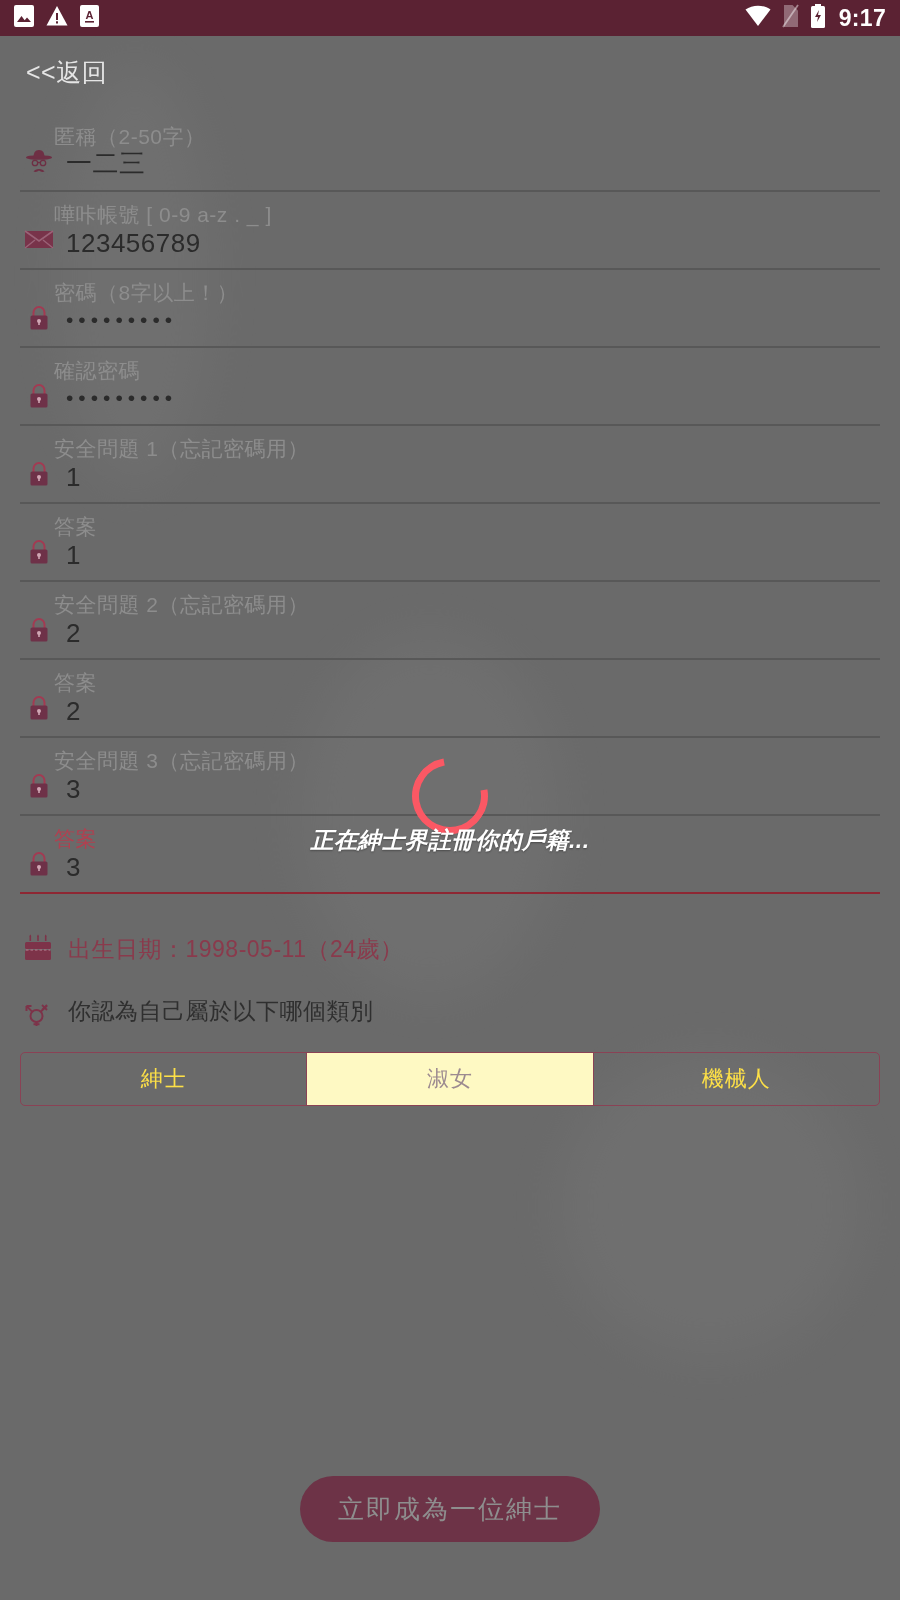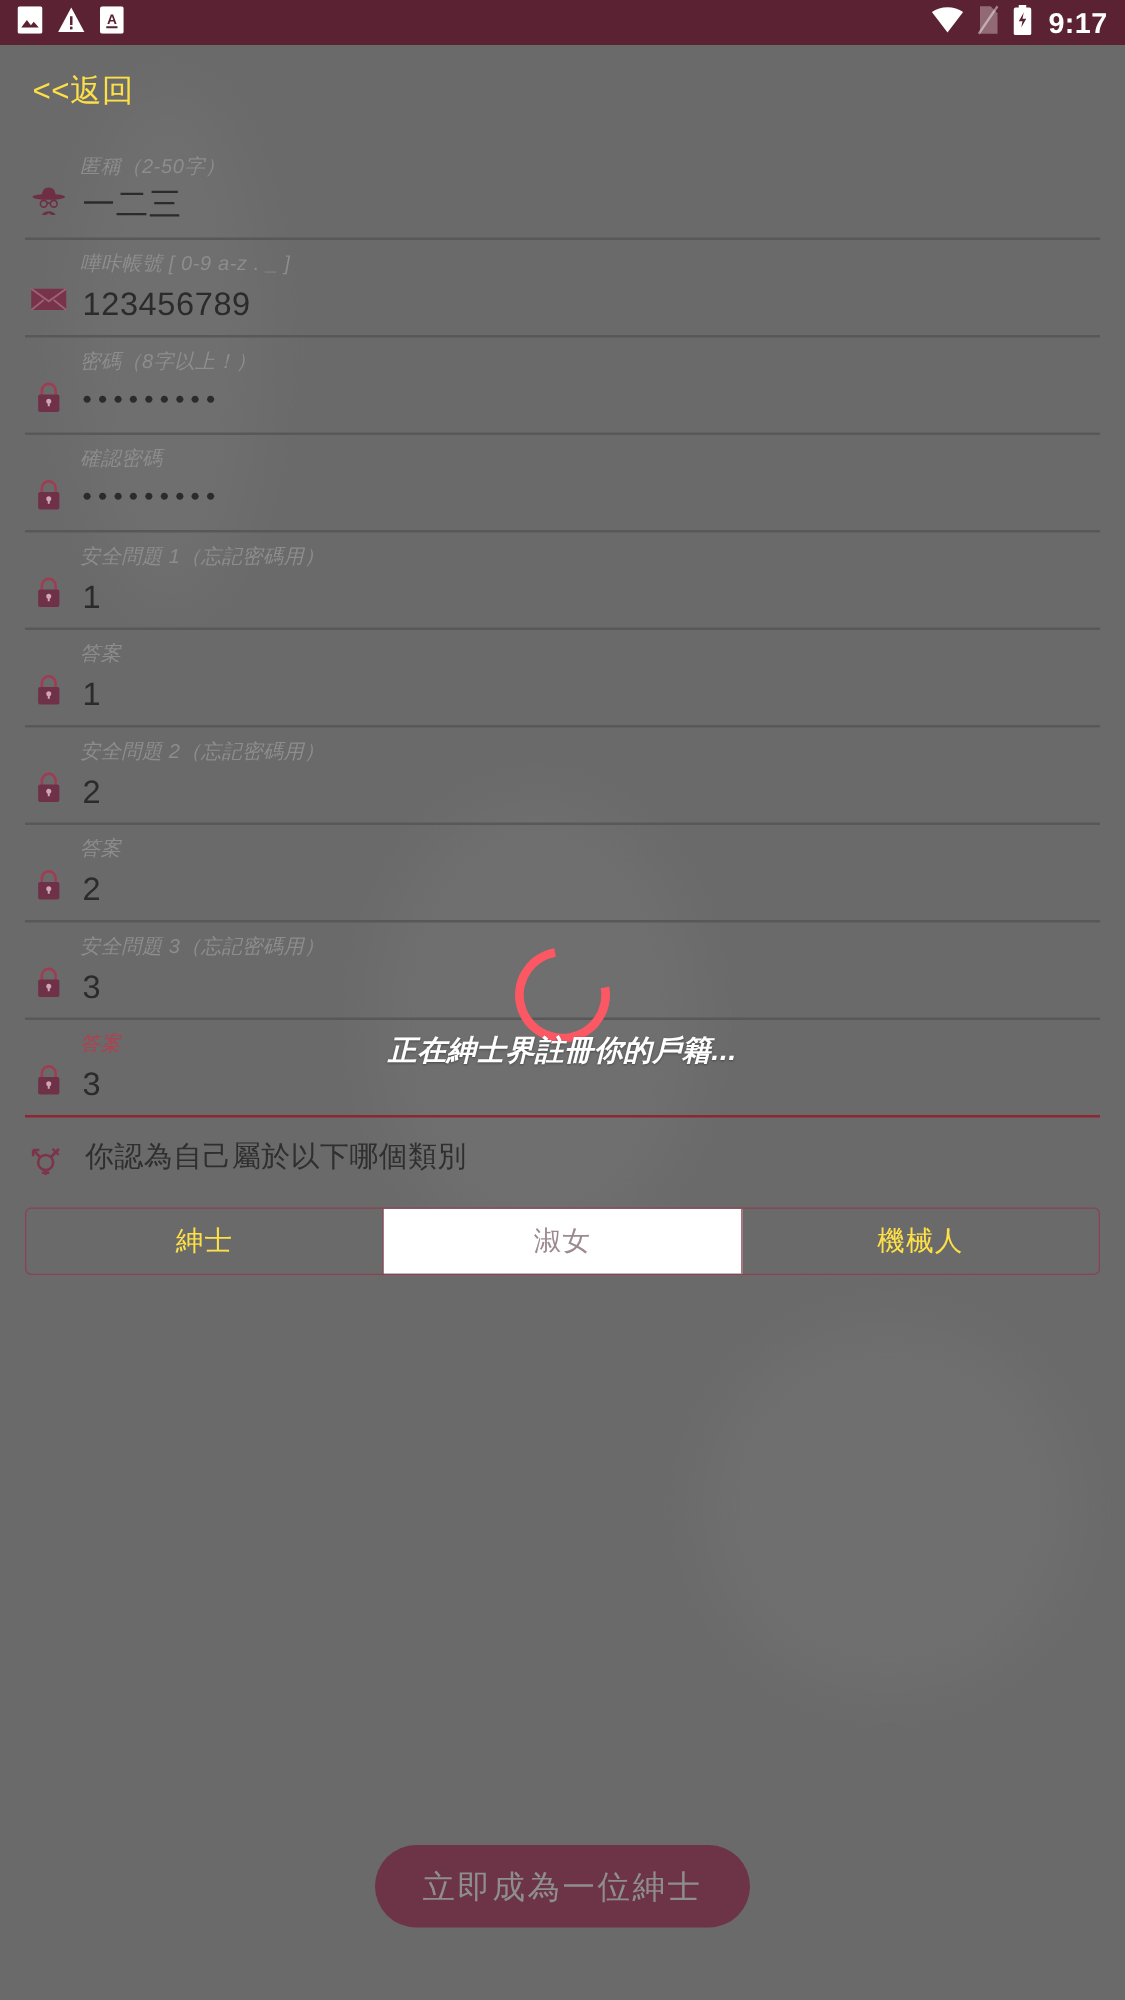--- a/index.html
+++ b/index.html
@@ -57,47 +57,46 @@
     border-radius: 50%;
     background: #747474;
     filter: blur(26px);
     opacity: .55;
   }
 
   .back-link {
     position: absolute;
     left: 26px;
     top: 20px;
-    color: #fde047;
+    color: #e5e5e5;
     font-size: 25px;
     letter-spacing: .5px;
   }
 
   .form {
     position: absolute;
     left: 0; right: 0;
     top: 78px;
   }
   .field {
     position: relative;
     height: 78px;
     margin: 0 20px 0 20px;
     border-bottom: 2px solid #585858;
     box-sizing: border-box;
   }
   .field.focused { border-bottom: 2px solid #8e2733; }
   .field-label {
     position: absolute;
-    left: 44px;
+    left: 34px;
     top: 9px;
-    font-size: 16px;
+    font-size: 21px;
     color: #8d8d8d;
     letter-spacing: .5px;
     white-space: nowrap;
-    font-style: italic;
   }
   .field.focused .field-label { color: #b14050; }
   .field-icon {
     position: absolute;
     left: 4px;
     bottom: 14px;
     width: 30px;
     height: 30px;
   }
   .field-value {
@@ -153,21 +152,21 @@
     display: flex;
     align-items: center;
     justify-content: center;
     font-size: 22px;
     color: #fde047;
     letter-spacing: 1px;
     border-right: 1px solid #8a4255;
   }
   .seg:last-child { border-right: none; }
   .seg.active {
-    background: #ffffff;
+    background: #fef9c3;
     color: #9c8a90;
   }
 
   
   .submit-wrap {
     position: absolute;
     left: 0; right: 0;
     top: 1440px;
     display: flex;
     justify-content: center;
@@ -398,20 +397,36 @@
         <svg width="30" height="30" viewBox="0 0 30 30">
             <path d="M9.5 14V10.5a5.5 5.5 0 0 1 11 0V14" fill="none" stroke="#a33a52" stroke-width="2"></path>
             <rect x="6.5" y="13.5" width="17" height="14" rx="1.6" fill="#6e3148"></rect>
             <circle cx="15" cy="19" r="2" fill="#cfa6b4"></circle>
             <rect x="14.2" y="19" width="1.6" height="4" fill="#cfa6b4"></rect>
           </svg>
       </span>
       <div class="field-value">3</div>
     </div>
 
+    <div class="info-row" style="margin-top:24px;">
+      <span class="info-icon">
+        <svg width="32" height="32" viewBox="0 0 32 32">
+          <rect x="7.5" y="3" width="1.6" height="5" fill="#7d3349"></rect>
+          <rect x="15.2" y="3" width="1.6" height="5" fill="#7d3349"></rect>
+          <rect x="22.9" y="3" width="1.6" height="5" fill="#7d3349"></rect>
+          <path d="M8.3 1.5c1 1 1 2 0 2.6-1-.6-1-1.6 0-2.6z" fill="#7d3349"></path>
+          <path d="M16 1.5c1 1 1 2 0 2.6-1-.6-1-1.6 0-2.6z" fill="#7d3349"></path>
+          <path d="M23.7 1.5c1 1 1 2 0 2.6-1-.6-1-1.6 0-2.6z" fill="#7d3349"></path>
+          <rect x="3" y="9" width="26" height="7" rx="1.5" fill="#7d3349"></rect>
+          <rect x="3" y="17" width="26" height="10" rx="1.5" fill="#7d3349"></rect>
+          <path d="M4 17h24" stroke="#a56b7e" stroke-width="1.4" stroke-dasharray="2.5 2"></path>
+        </svg>
+      </span>
+      <span class="info-text-pink">出生日期：1998-05-11（24歲）</span>
+    </div>
 
     <div class="info-row">
       <span class="info-icon">
         <svg width="32" height="32" viewBox="0 0 32 32">
           <circle cx="14.5" cy="21" r="6" fill="none" stroke="#7d3349" stroke-width="2"></circle>
           <line x1="14.5" y1="27" x2="14.5" y2="31" stroke="#7d3349" stroke-width="2"></line>
           <line x1="11.5" y1="29.2" x2="17.5" y2="29.2" stroke="#7d3349" stroke-width="2"></line>
           <line x1="18.9" y1="16.6" x2="25" y2="10.5" stroke="#7d3349" stroke-width="2"></line>
           <line x1="20" y1="10" x2="25" y2="15" stroke="#7d3349" stroke-width="1.8"></line>
           <line x1="25" y1="10" x2="20" y2="15" stroke="#7d3349" stroke-width="1.8"></line>

